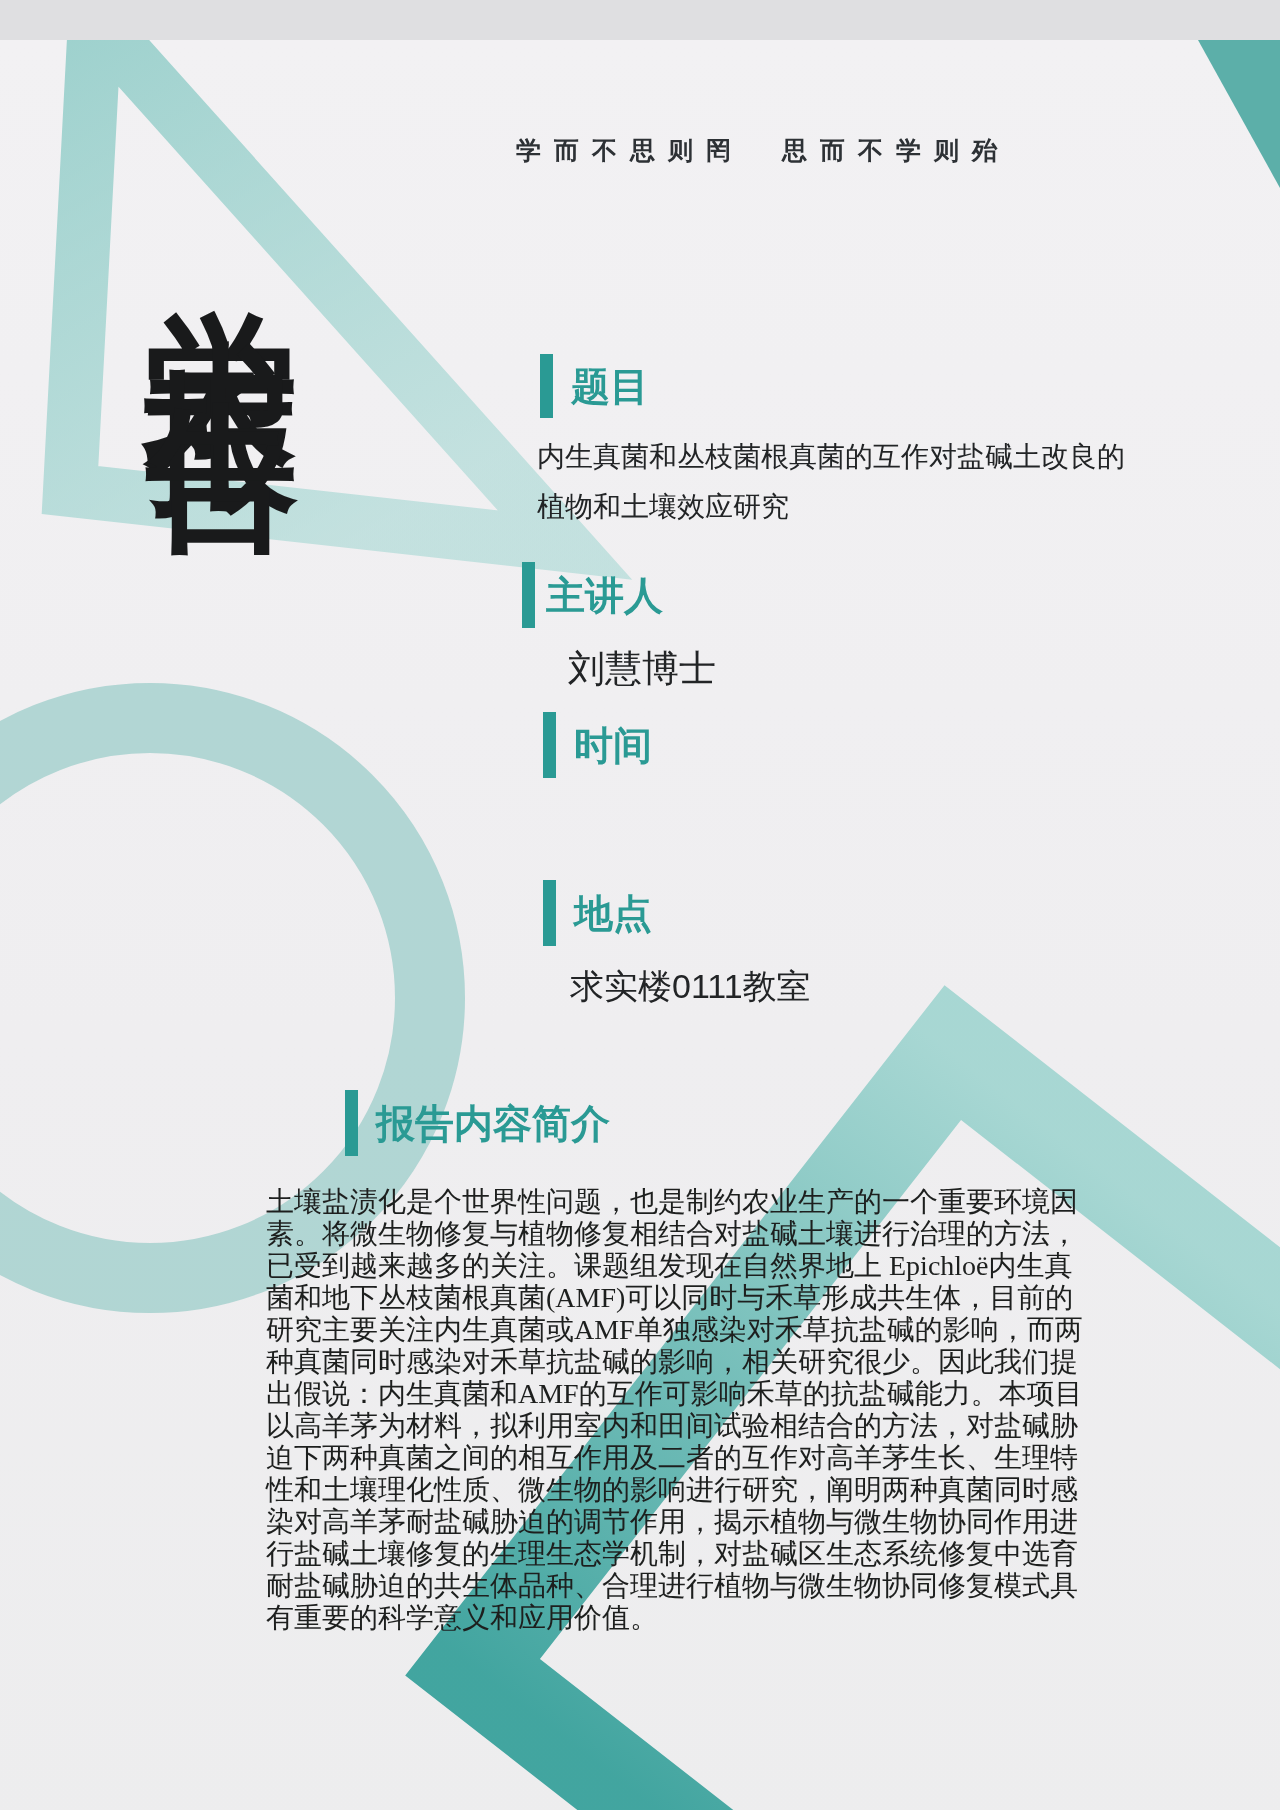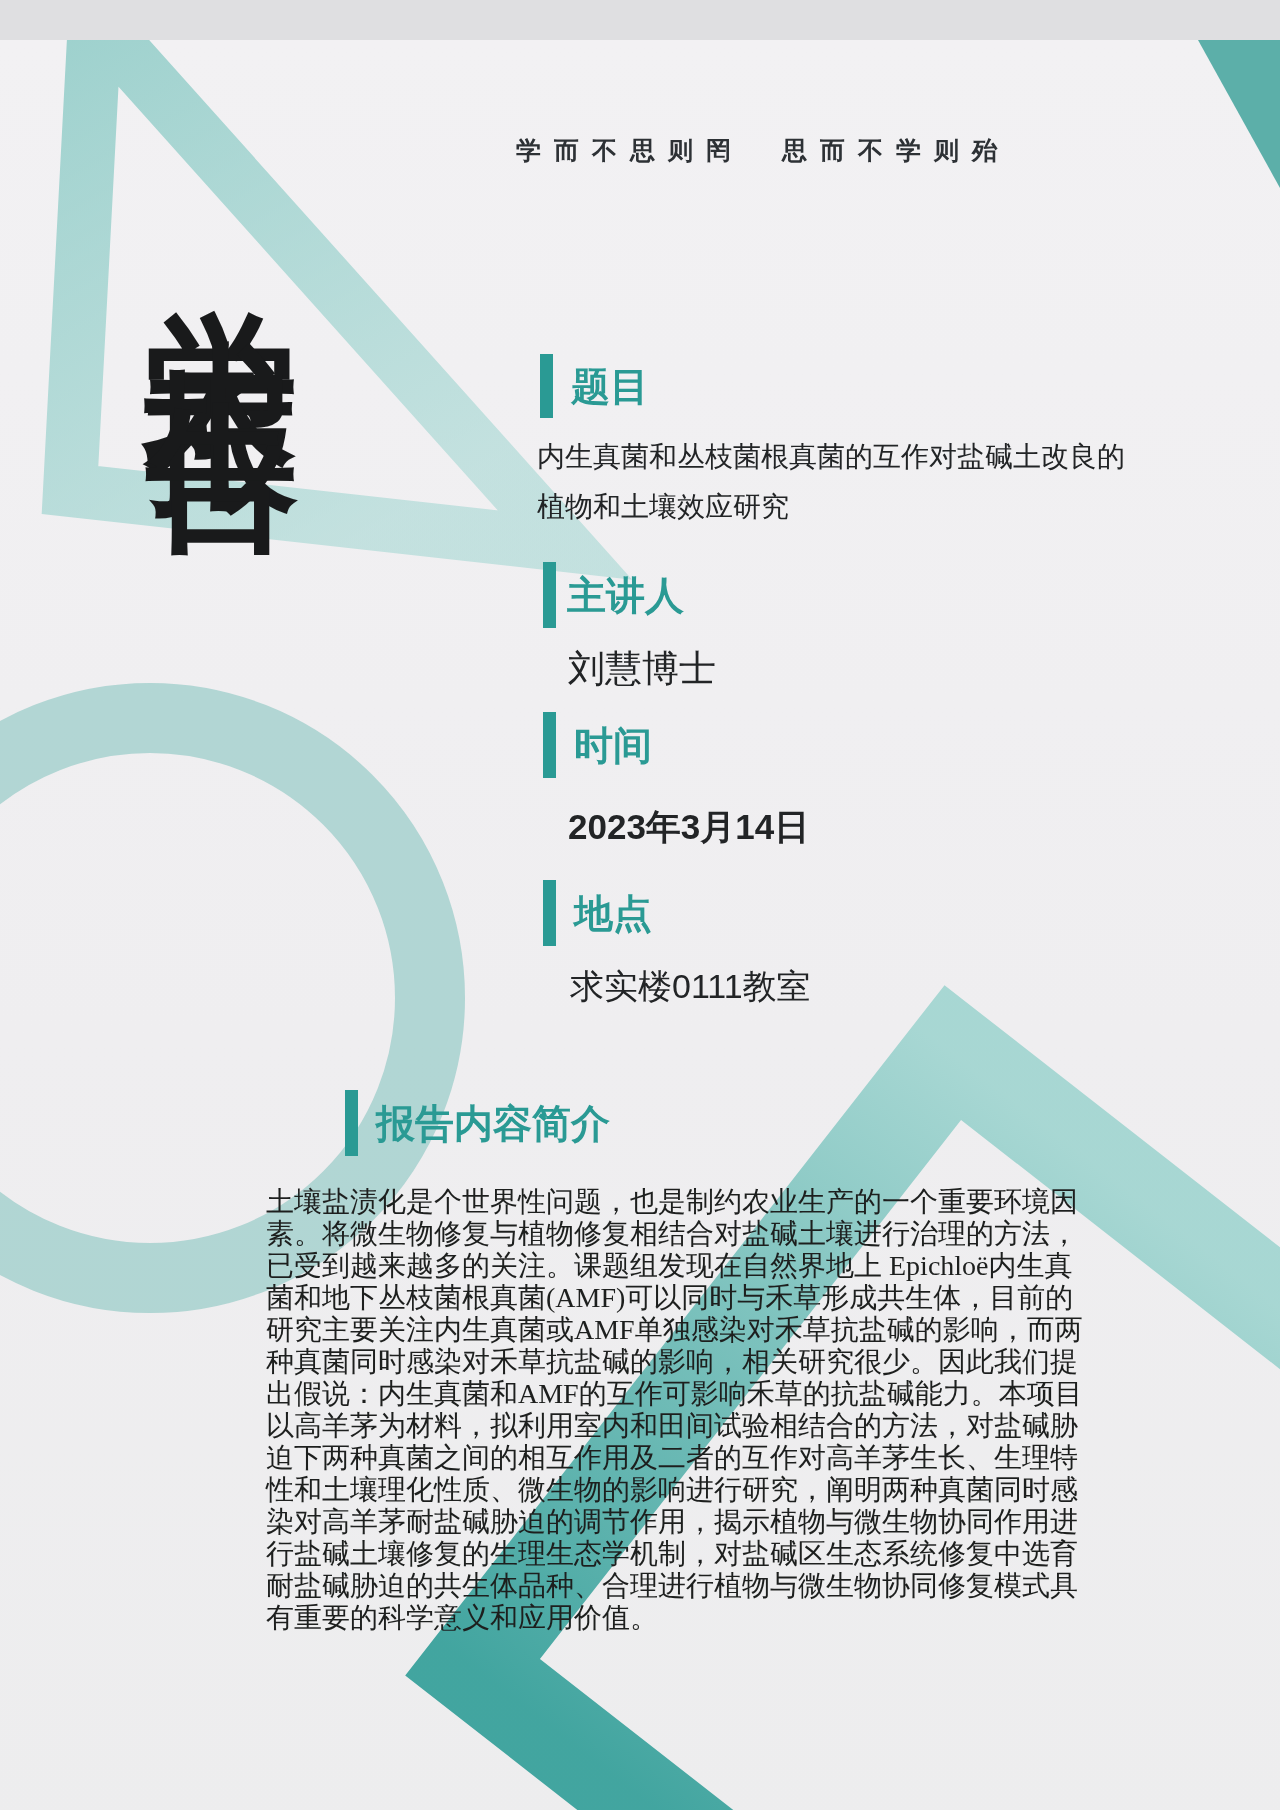--- a/index.html
+++ b/index.html
@@ -78,31 +78,30 @@
 
   <div class="vertical-title">学术报告</div>
 
   <div class="sec small" style="left:540px;top:314px;">
     <span class="bar h64"></span>
     <h2>题目</h2>
   </div>
   <div class="content topic-content">内生真菌和丛枝菌根真菌的互作对盐碱土改良的
 植物和土壤效应研究</div>
 
-  <div class="sec small" style="left:543px;top:522px;gap:11px;">
+  <div class="sec small" style="left:522px;top:522px;gap:11px;">
     <span class="bar h66"></span>
     <h2>主讲人</h2>
   </div>
   <div class="content speaker-content">刘慧博士</div>
 
   <div class="sec small" style="left:543px;top:672px;text-align:center;">
     <span class="bar h66"></span>
     <h2>时间</h2>
   </div>
-  <div class="content time-content">2023年3月14日</div>
 
   <div class="sec small" style="left:543px;top:840px;">
     <span class="bar h66"></span>
     <h2>地点</h2>
   </div>
   <div class="content location-content">求实楼0111教室</div>
 
   <div class="sec small" style="left:345px;top:1050px;">
     <span class="bar h66"></span>
     <h2>报告内容简介</h2>

